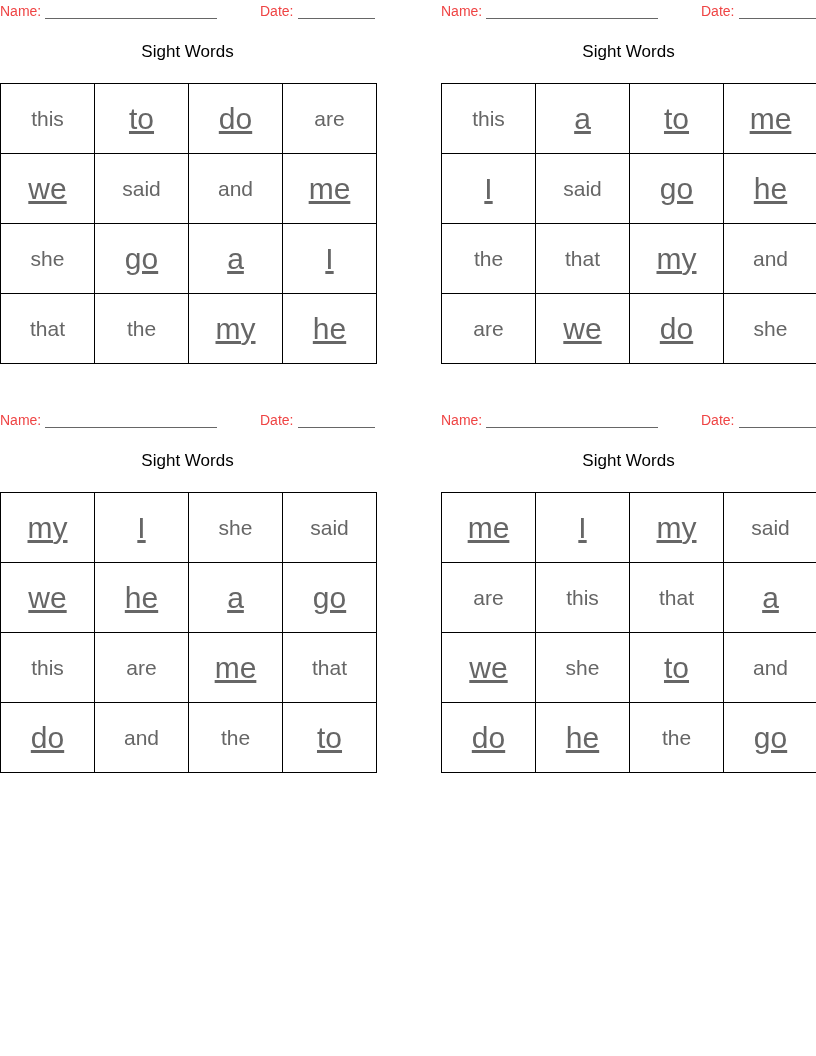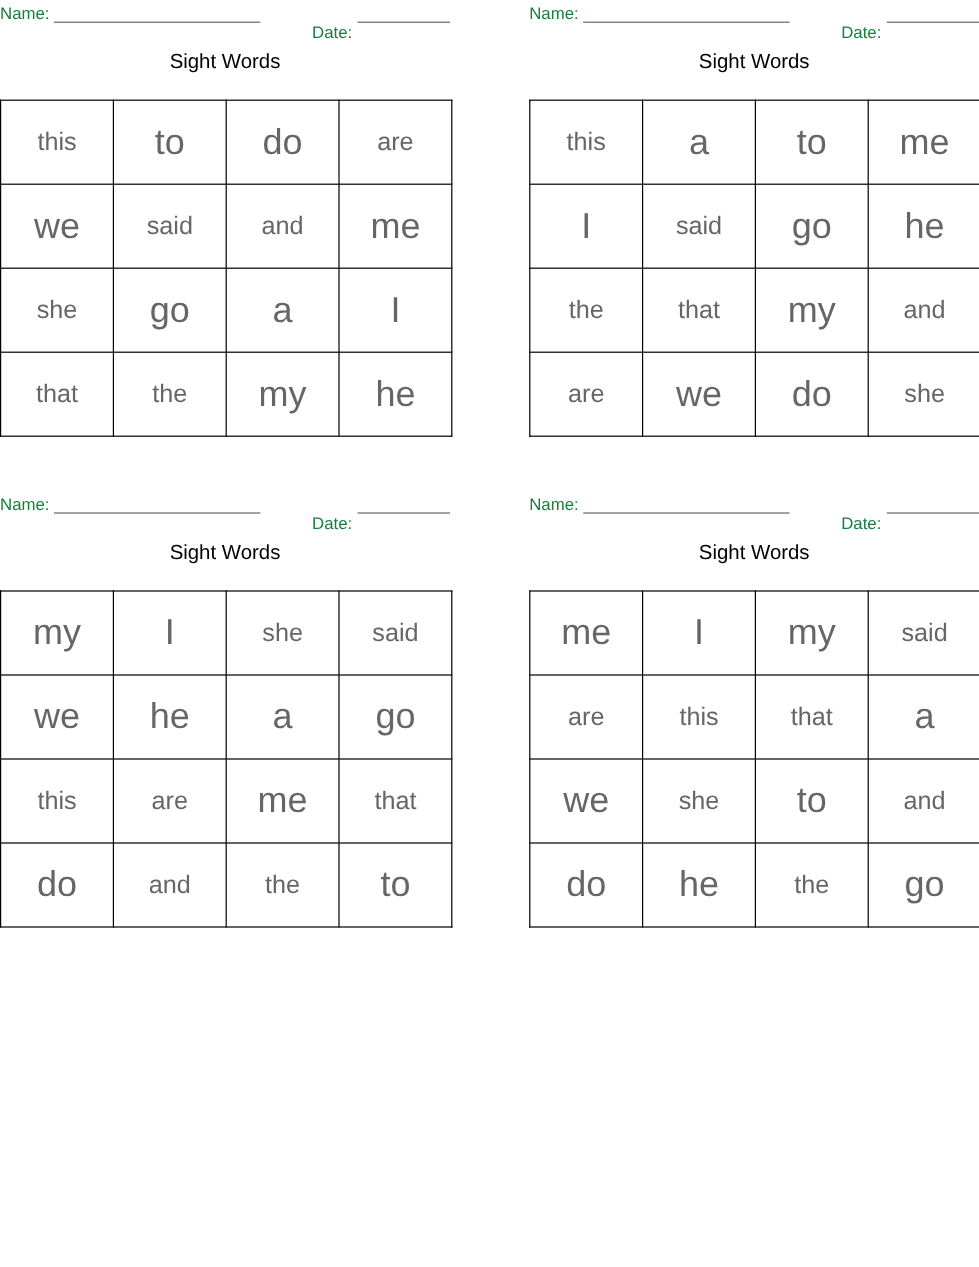--- a/index.html
+++ b/index.html
@@ -1,27 +1,27 @@
 <!DOCTYPE html>
 <html><head>
   <meta charset="utf-8">
   <style>
     html, body { margin: 0; padding: 0; background: #ffffff; }
     body { width: 816px; height: 1056px; position: relative; overflow: hidden; font-family: "Liberation Sans", sans-serif; }
     .card { position: absolute; width: 375px; height: 364px; }
-    .hdr { position: absolute; top: 3px; left: 0; width: 375px; height: 16px; font-size: 14px; color: #15803d; white-space: nowrap; padding-left: 48px; }
+    .hdr { position: absolute; top: 3px; left: 0; width: 375px; height: 16px; font-size: 14px; color: #ef4444; white-space: nowrap; padding-left: 48px; }
     .hdr .name-lbl { position: absolute; left: 0; top: 0; }
     .hdr .name-line { position: absolute; left: 45px; top: 15px; width: 172px; border-bottom: 1px solid #666666; }
-    .hdr .date-lbl { position: absolute; left: 260px; top: 0; margin-top: 16px; }
+    .hdr .date-lbl { position: absolute; left: 260px; top: 0; }
     .hdr .date-line { position: absolute; left: 298px; top: 15px; width: 77px; border-bottom: 1px solid #666666; }
     .title { position: absolute; top: 42px; left: 0; width: 375px; text-align: center; font-size: 17px; color: #000000; }
     table.grid { position: absolute; top: 83px; left: 0; border-collapse: collapse; table-layout: fixed; width: 375px; }
     table.grid td { border: 1.3px solid #000000; width: 93px; height: 69px; padding: 0; text-align: center; vertical-align: middle; color: #666666; line-height: 1; }
     td.sm { font-size: 21px; }
-    td.lg { font-size: 30px; }
+    td.lg { font-size: 30px; text-decoration: underline; }
   </style>
 </head>
 <body>
 
 <div id="page">
     <div class="card" style="left: 0px; top: 0px;">
     <div class="hdr">
       <span class="name-lbl">Name:</span>
       <span class="name-line"></span>
       <span class="date-lbl">Date:</span>

